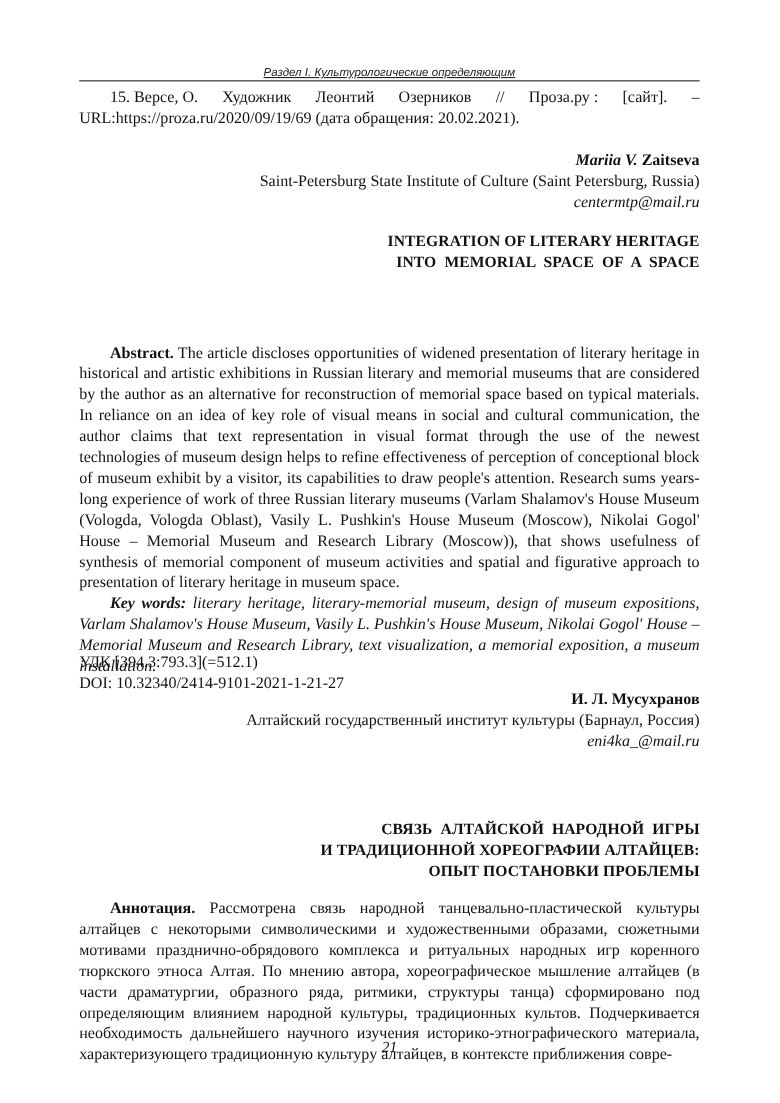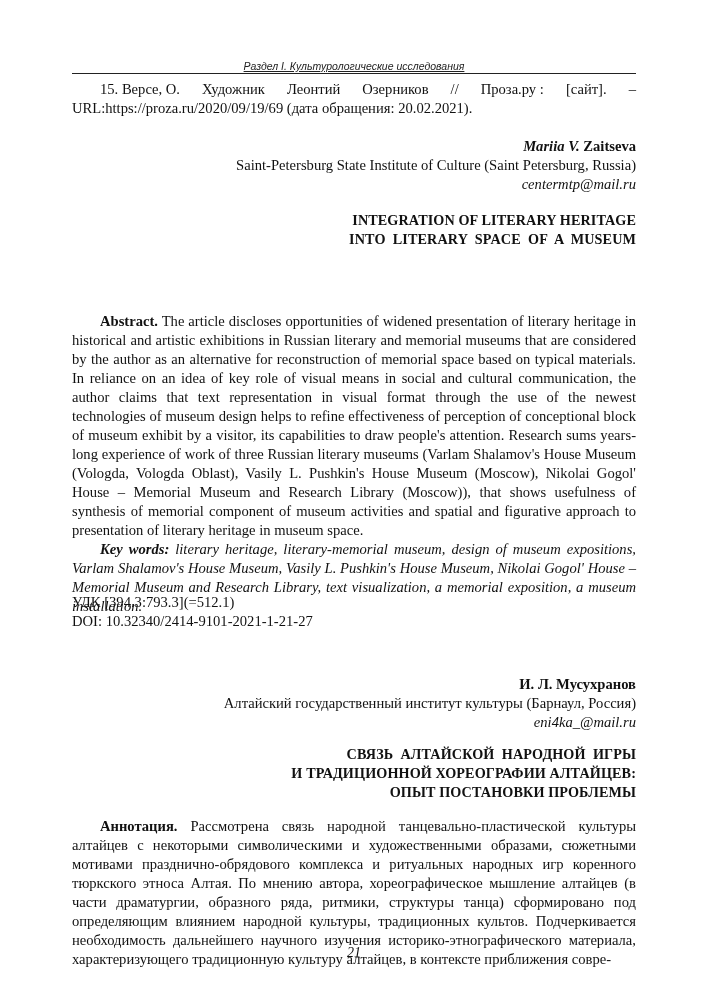--- a/index.html
+++ b/index.html
@@ -12,21 +12,21 @@
     .right { text-align: right; }
     .title { font-weight: bold; text-align: right; font-size: 14.2px; line-height: 19px; letter-spacing: 0.1px; }
     b { font-weight: bold; }
     i { font-style: italic; }
     .ref-line1 { display: flex; justify-content: space-between; text-indent: 0; padding-left: 28px; }
     .page-number { position: absolute; left: 72px; width: 564px; top: 945px; text-align: center; font-family: "Liberation Serif", serif; font-size: 14px; line-height: 16px; color: #111; font-style: italic; }
   </style>
 </head>
 <body>
 
-<div class="running-head">Раздел I. Культурологические исследования</div>
+<div class="running-head">Раздел I. Культурологические определяющим</div>
 <div class="head-rule"></div>
 
 <div class="block" style="top:80px;">
   <div class="ref-line1">
     <span>15. Версе, О.</span>
     <span>Художник</span>
     <span>Леонтий</span>
     <span>Озерников</span>
     <span>//</span>
     <span>Проза.ру :</span>
@@ -37,33 +37,33 @@
 </div>
 
 <div class="block right" style="top:137px;">
   <div><b><i>Mariia V.</i></b> <b>Zaitseva</b></div>
   <div>Saint-Petersburg State Institute of Culture (Saint Petersburg, Russia)</div>
   <div><i>centermtp@mail.ru</i></div>
 </div>
 
 <div class="block title" style="top:211px;">
   <div style="white-space:pre;">INTEGRATION OF LITERARY HERITAGE</div>
-  <div style="white-space:pre;">INTO  LITERARY  SPACE  OF  A  MUSEUM</div>
+  <div style="white-space:pre;">INTO  MEMORIAL  SPACE  OF  A  SPACE</div>
 </div>
 
 <div class="block just indent" style="top:264px;"><b>Abstract.</b><span> The article discloses opportunities of widened presentation of literary heritage in historical and artistic exhibitions in Russian literary and memorial museums that are considered by the author as an alternative for reconstruction of memorial space based on typical materials. In reliance on an idea of key role of visual means in social and cultural communication, the author claims that text representation in visual format through the use of the newest technologies of museum design helps to refine effectiveness of perception of conceptional block of museum exhibit by a visitor, its capabilities to draw people's attention. Research sums years-long experience of work of three Russian literary museums (Varlam Shalamov's House Museum (Vologda, Vologda Oblast), Vasily L. Pushkin's House Museum (Moscow), Nikolai Gogol' House – Memorial Museum and Research Library (Moscow)), that shows usefulness of synthesis of memorial component of museum activities and spatial and figurative approach to presentation of literary heritage in museum space.</span></div>
 
 <div class="block just indent" style="top:492px;"><b><i>Key words:</i></b><i> literary heritage, literary-memorial museum, design of museum expositions, Varlam Shalamov's House Museum, Vasily L. Pushkin's House Museum, Nikolai Gogol' House – Memorial Museum and Research Library, text visualization, a memorial exposition, a museum installation.</i></div>
 
 <div class="block" style="top:593px;">
   <div>УДК [394.3:793.3](=512.1)</div>
   <div>DOI: 10.32340/2414-9101-2021-1-21-27</div>
 </div>
 
-<div class="block right" style="top:627px;margin-top:48px;">
+<div class="block right" style="top:627px;">
   <div><b>И. Л. Мусухранов</b></div>
   <div>Алтайский государственный институт культуры (Барнаул, Россия)</div>
   <div><i>eni4ka_@mail.ru</i></div>
 </div>
 
 <div class="block title" style="top:697px;">
   <div style="white-space:pre;margin-top:48px;">СВЯЗЬ  АЛТАЙСКОЙ  НАРОДНОЙ  ИГРЫ</div>
   <div>И ТРАДИЦИОННОЙ ХОРЕОГРАФИИ АЛТАЙЦЕВ:</div>
   <div>ОПЫТ ПОСТАНОВКИ ПРОБЛЕМЫ</div>
 </div>

